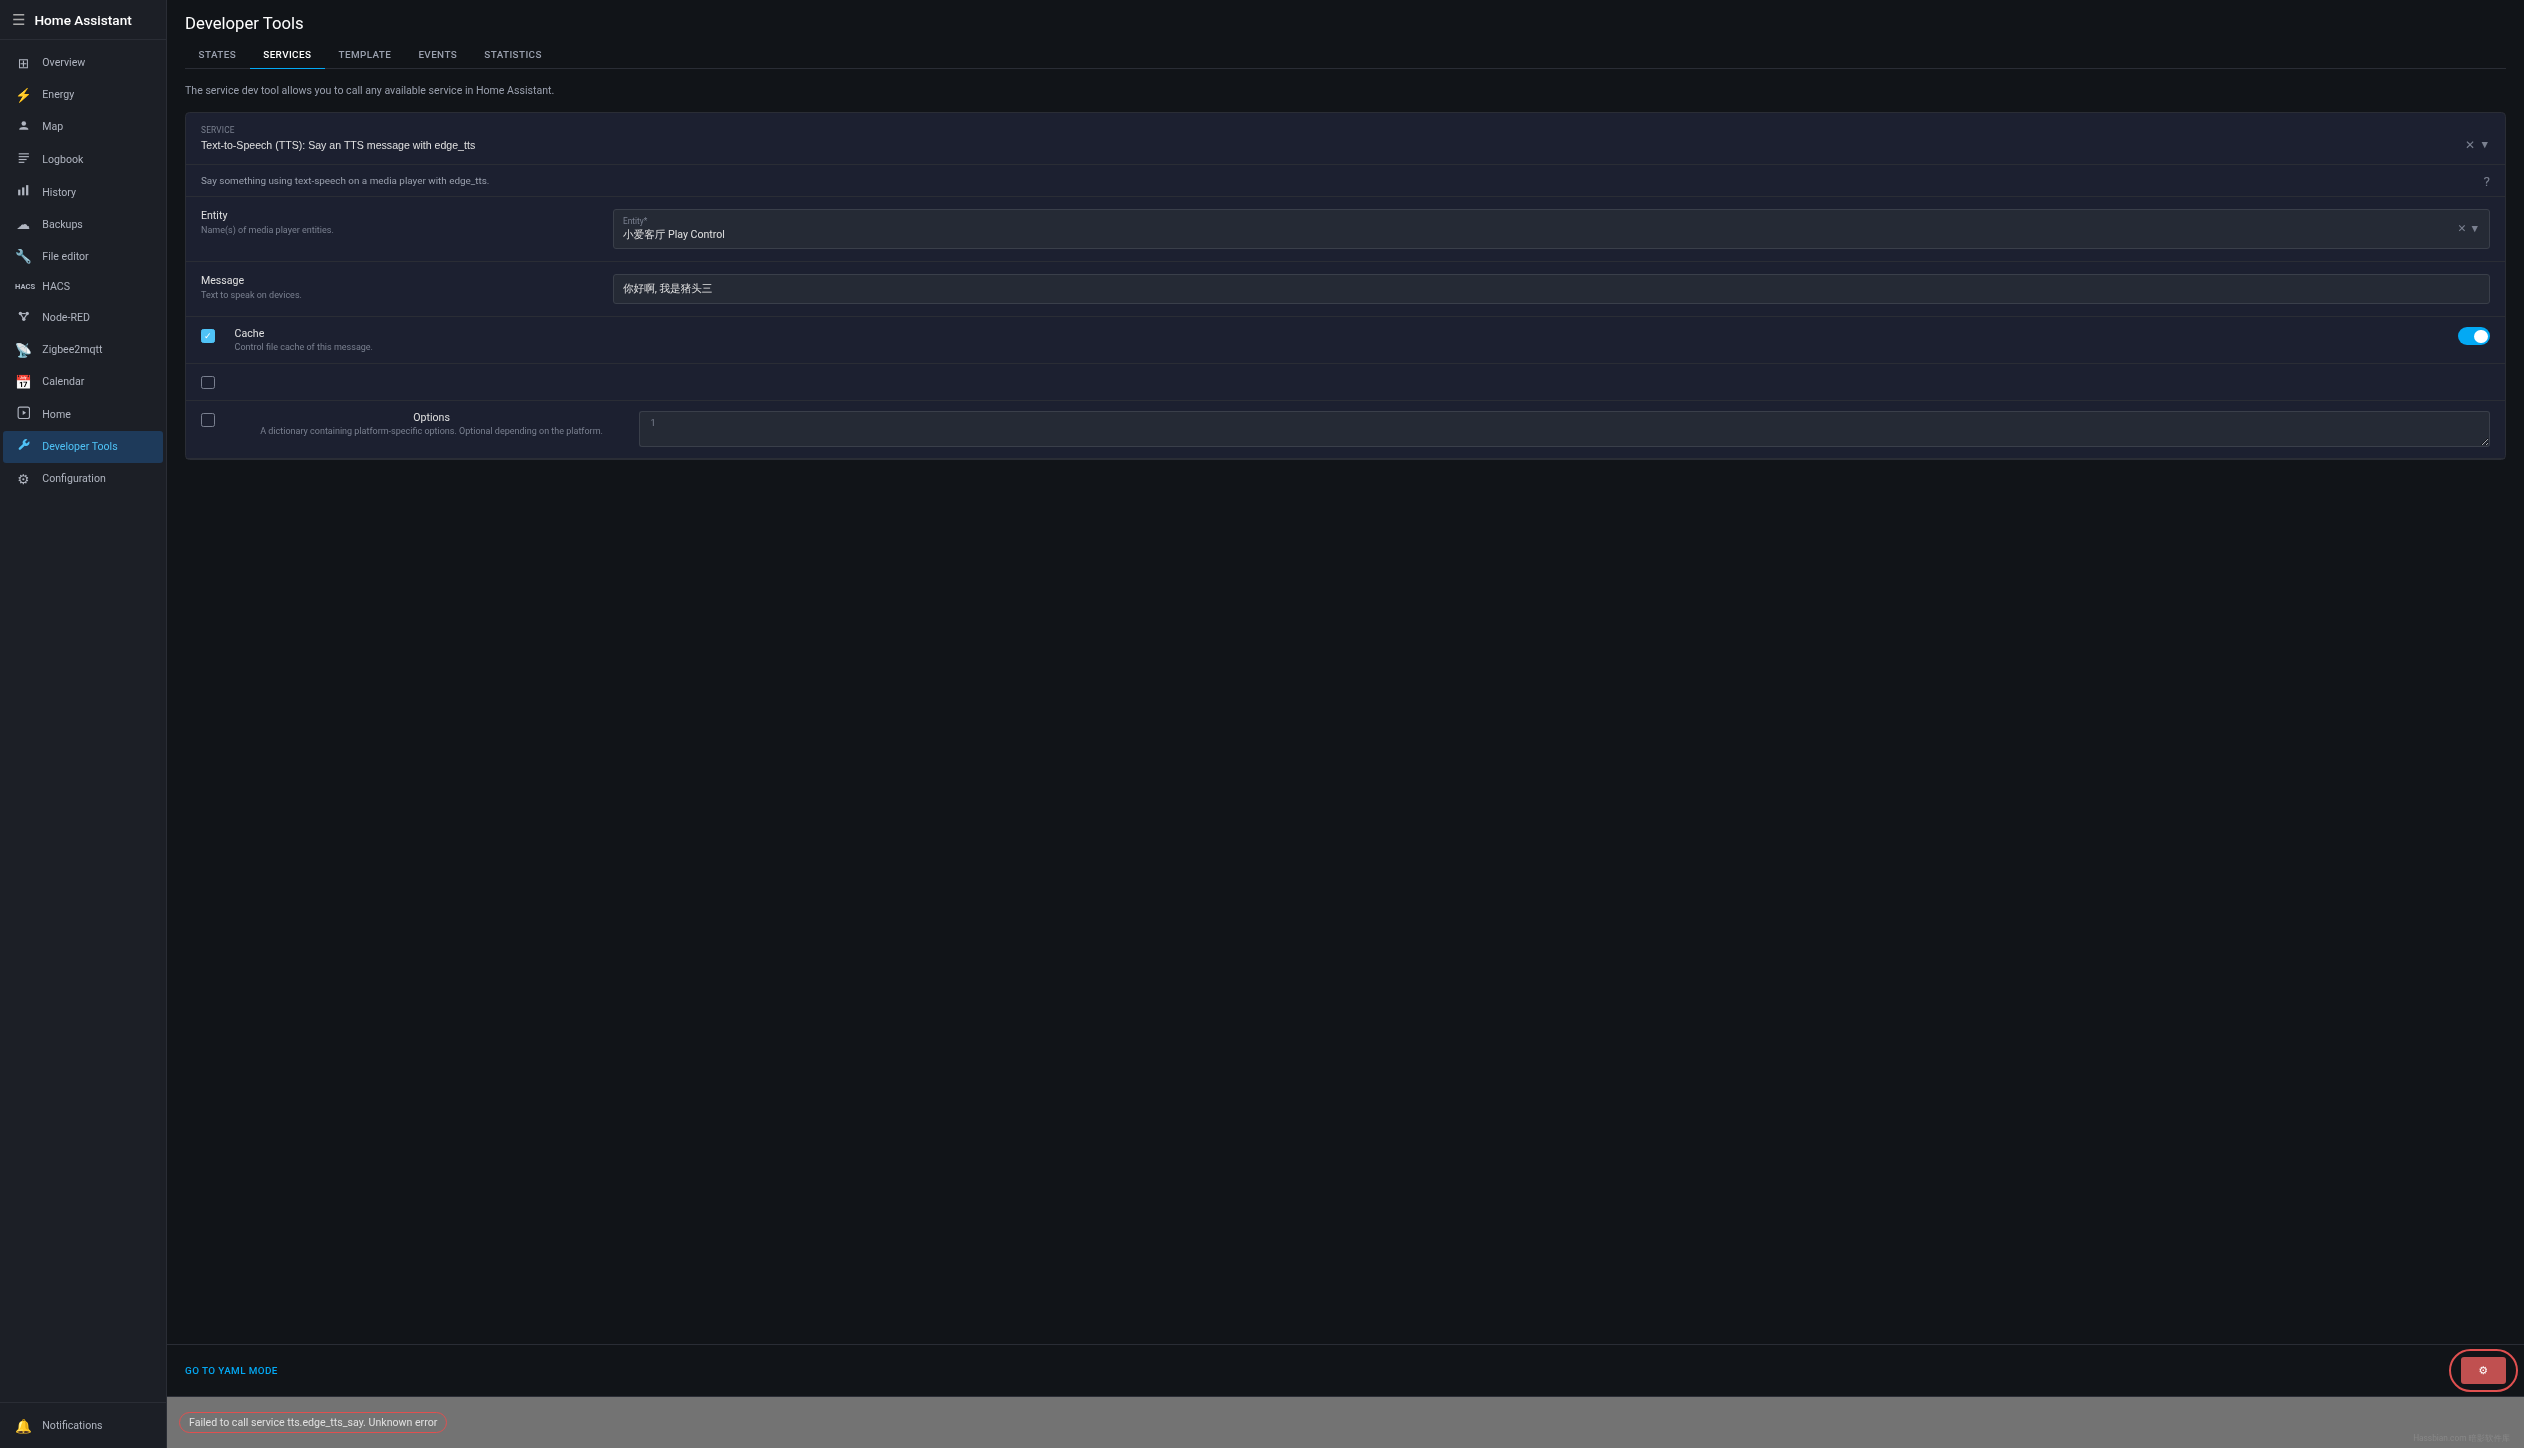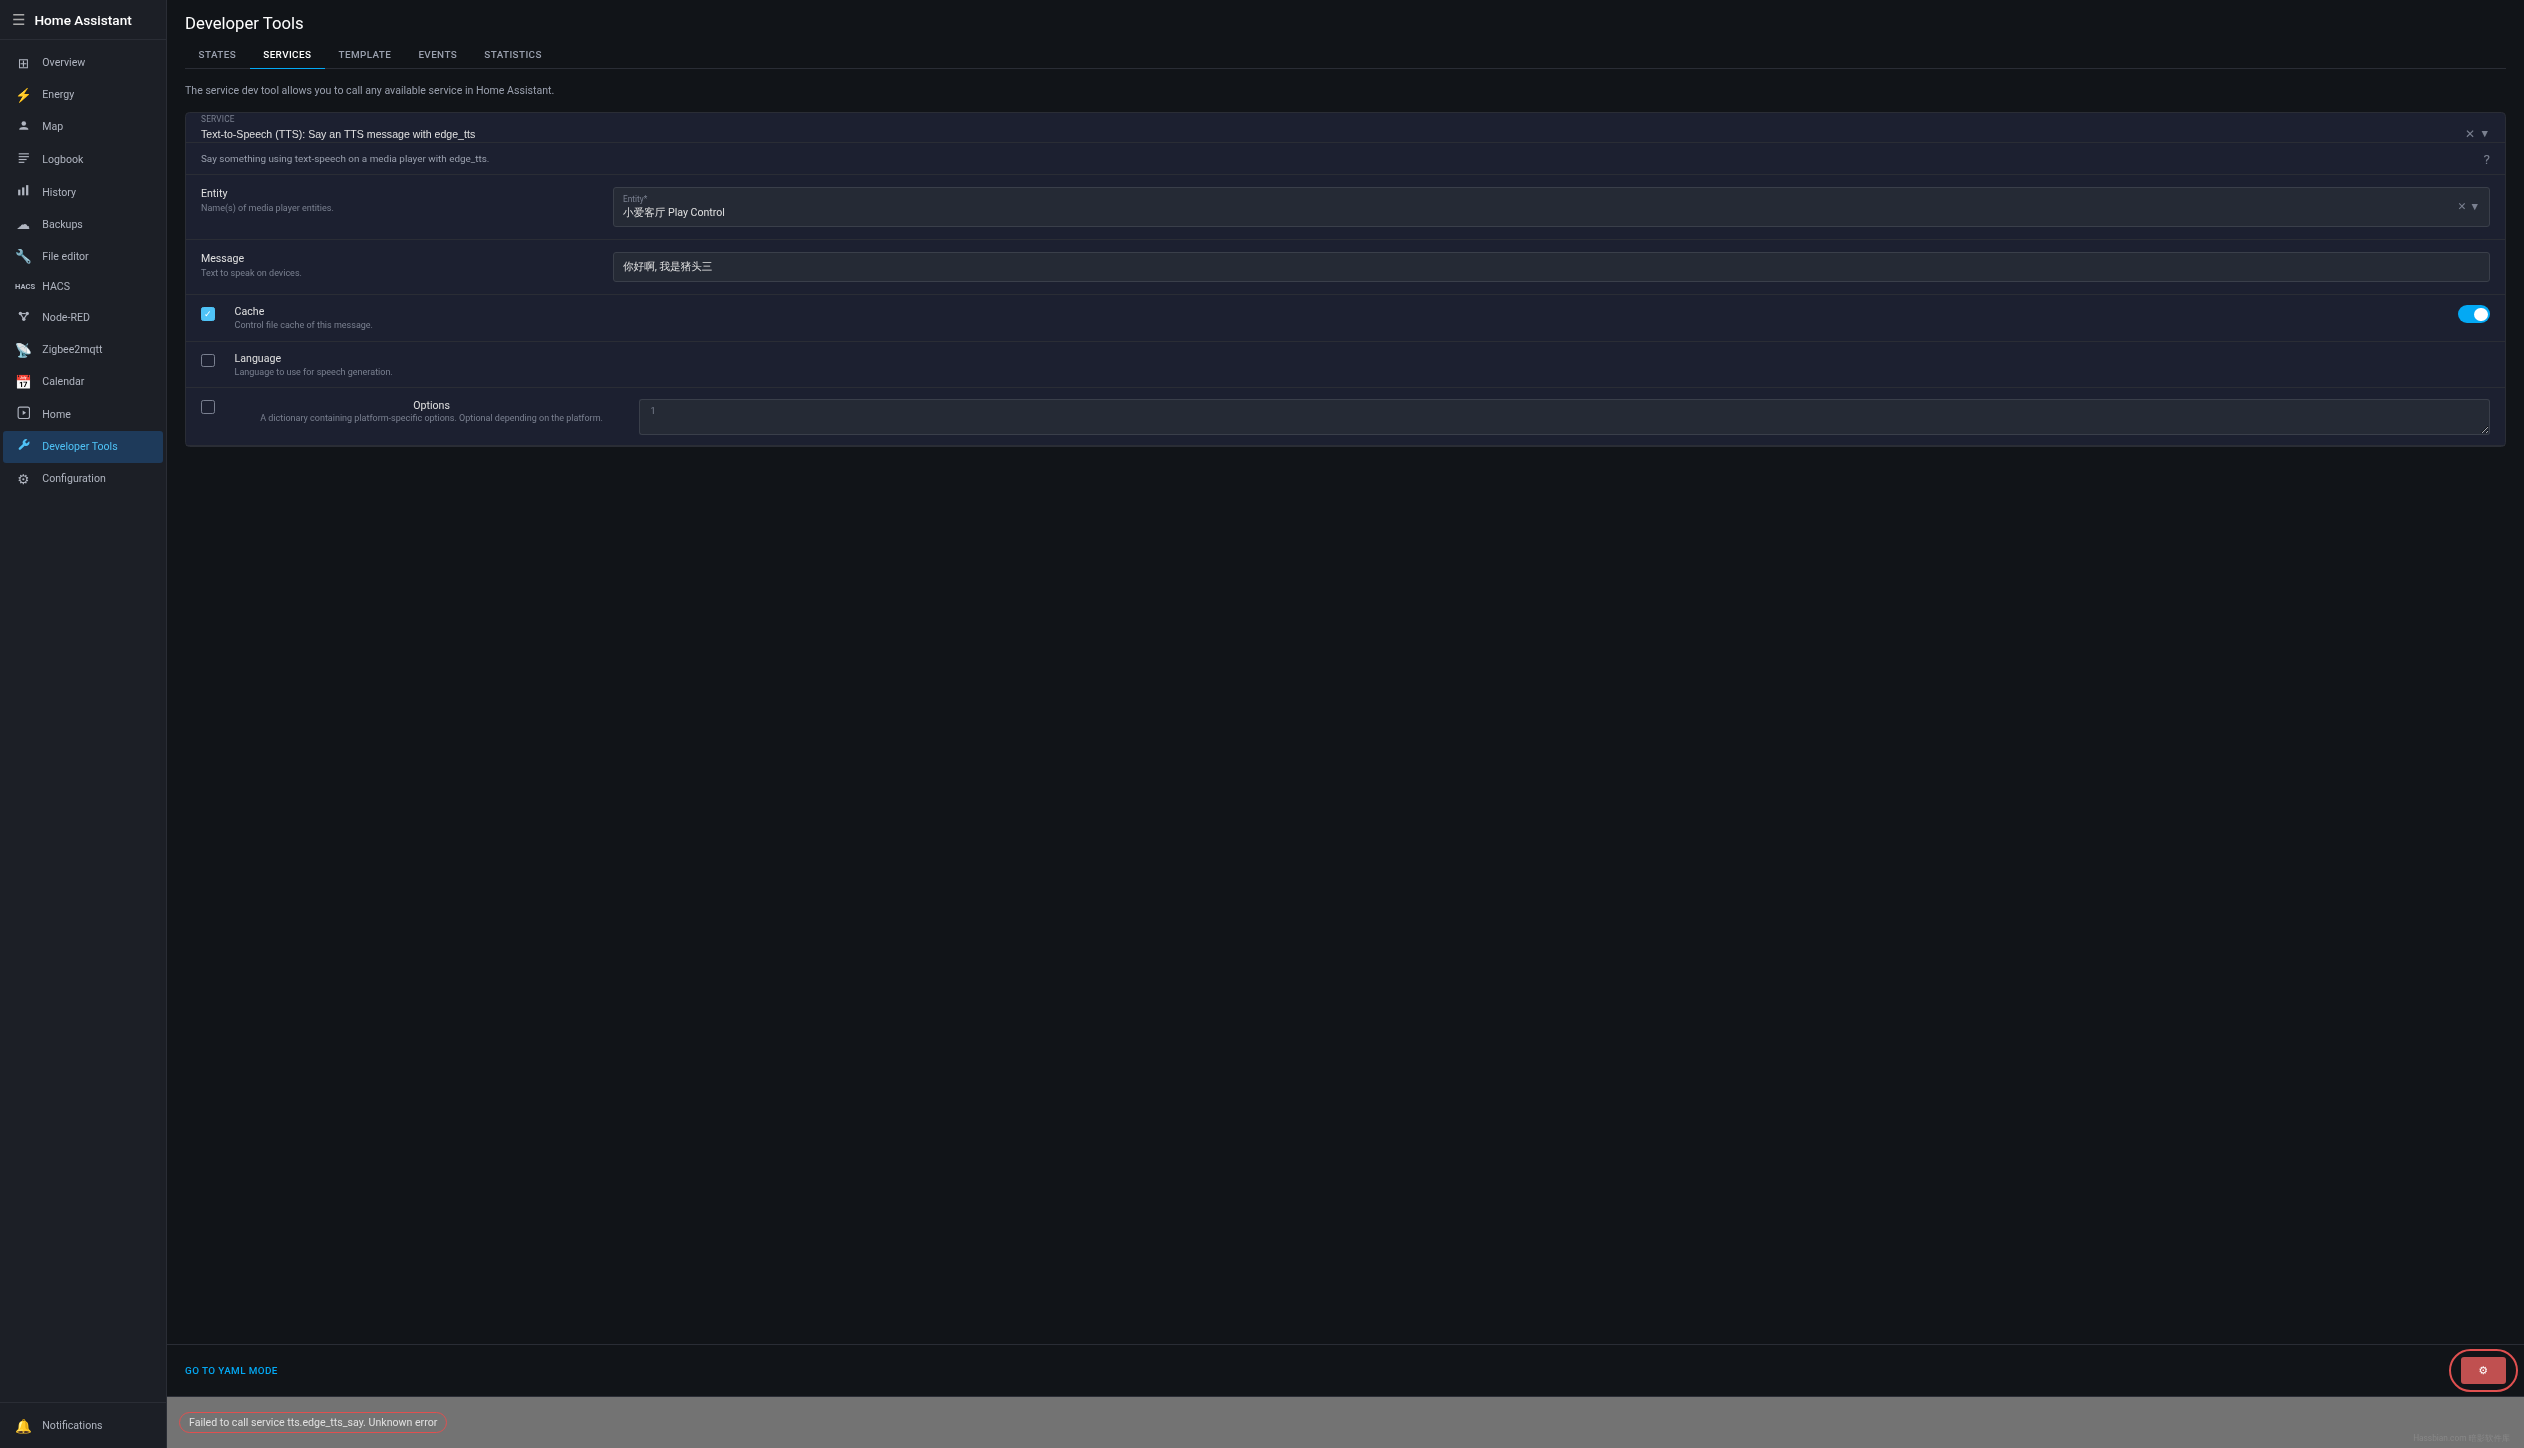--- a/index.html
+++ b/index.html
@@ -125,21 +125,21 @@
     
     .service-card {
       background: #1c2030;
       border-radius: 4.5px;
       border: 0.8px solid #2a2d35;
       padding: 0;
       overflow: visible;
     }
 
     .form-group {
-      padding: 1px 15px;
+      padding: 12px 15px;
       border-bottom: 0.8px solid #2a2d35;
     }
     .form-group:last-of-type {
       border-bottom: none;
     }
 
     .field-label {
       font-size: 8.3px;
       color: #7a8090;
       margin-bottom: 3px;
@@ -589,24 +589,20 @@
           <div class="field-title">Cache</div>
           <div class="field-desc">Control file cache of this message.</div>
         </div>
         <div class="toggle-switch"></div>
       </div>
 
       <div class="checkbox-row">
         <div class="checkbox-col">
           <div class="checkbox-custom unchecked"></div>
         </div>
-        <div class="checkbox-info">
-          <div class="field-title">Language</div>
-          <div class="field-desc">Language to use for speech generation.</div>
-        </div>
       </div>
 
       <div class="checkbox-row" style="align-items:flex-start;">
         <div class="checkbox-col">
           <div class="checkbox-custom unchecked"></div>
         </div>
         <div class="checkbox-info" style="max-width:394px;text-align:center;">
           <div class="field-title">Options</div>
           <div class="field-desc">A dictionary containing platform-specific options. Optional depending on the platform.</div>
         </div>

